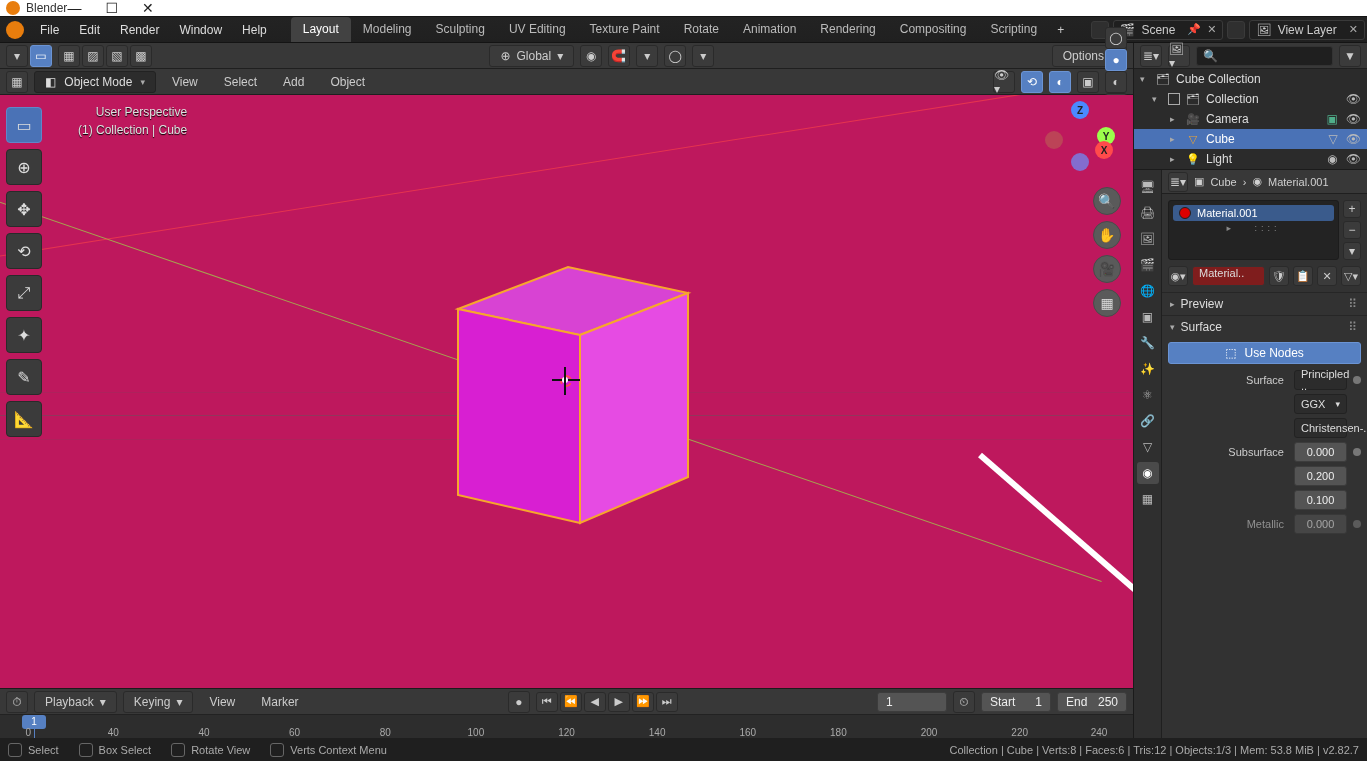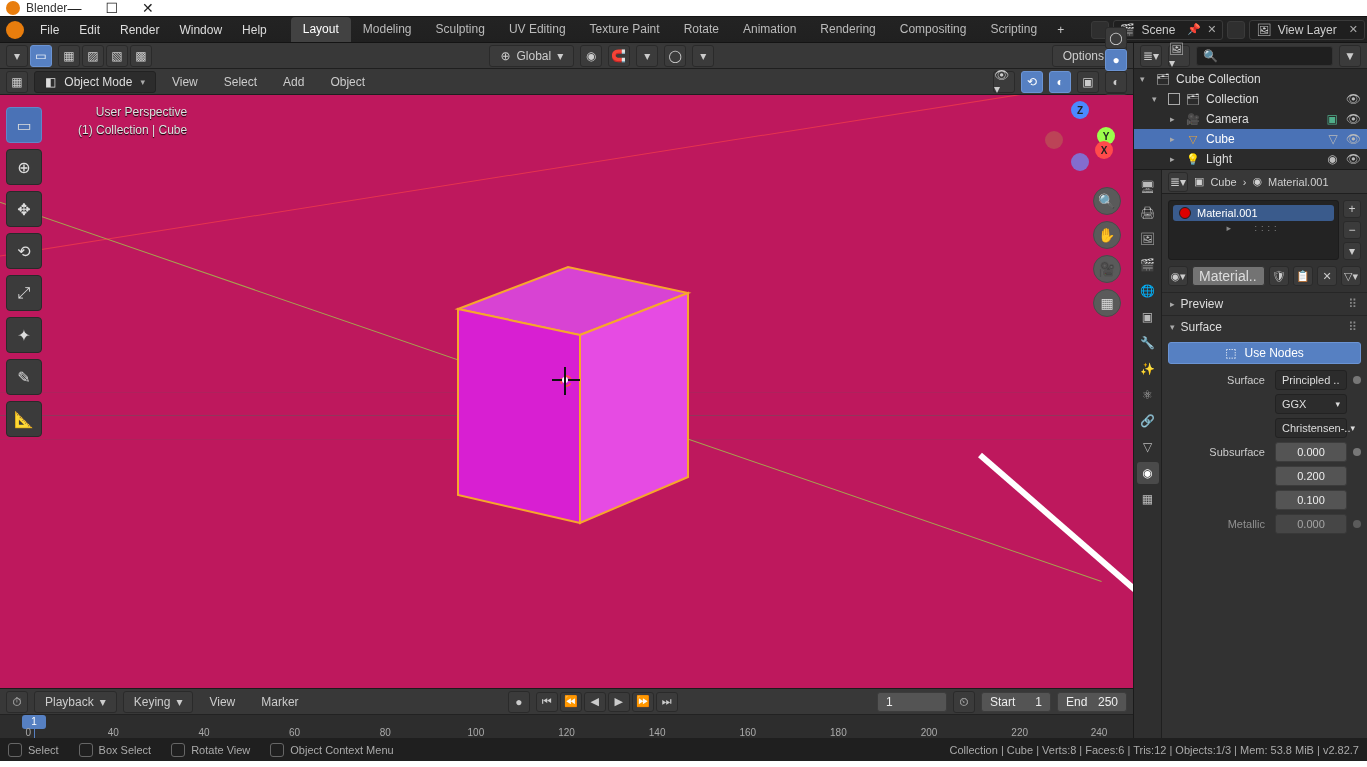--- a/index.html
+++ b/index.html
@@ -117,30 +117,30 @@
 .prop-tabs .pt.active { background: #4a4a4a; color: #fff; }
 .prop-body { flex: 1; display: flex; flex-direction: column; min-width: 0; overflow: hidden; }
 .prop-head { height: 24px; background: #383838; display: flex; align-items: center; padding: 0 6px; gap: 6px; border-bottom: 1px solid #1f1f1f; font-size: 11px; }
 .mat-slot-area { display: flex; gap: 4px; padding: 6px; }
 .mat-slot-list { flex: 1; background: #232323; border: 1px solid #1c1c1c; border-radius: 3px; padding: 4px; min-height: 56px; }
 .mat-slot-item { display: flex; align-items: center; gap: 6px; background: #3a5b8c; border-radius: 3px; padding: 2px 6px; color: #fff; font-size: 11px; }
 .mat-slot-item .sw { width: 12px; height: 12px; background: #d00; border-radius: 50%; border: 1px solid #222; }
 .mat-slot-side { display: flex; flex-direction: column; gap: 3px; }
 .mat-slot-side .b { width: 18px; height: 18px; background: #3b3b3b; border: 1px solid #2a2a2a; border-radius: 3px; color: #ccc; display: flex; align-items: center; justify-content: center; font-size: 12px; }
 .mat-name-row { display: flex; gap: 4px; padding: 0 6px 6px; align-items: center; }
-.mat-name-row .fld { flex: 1; background: #737373; border: 1px solid #333; border-radius: 3px; height: 20px; display: flex; align-items: center; padding: 0 6px; color: #ddd; gap: 6px; font-size: 14px; }
+.mat-name-row .fld { flex: 1; background: #7f1d1d; border: 1px solid #333; border-radius: 3px; height: 20px; display: flex; padding: 0 6px; color: #ddd; gap: 6px; font-size: 11px; }
 .mat-name-row .b { width: 20px; height: 20px; background: #3b3b3b; border: 1px solid #2a2a2a; border-radius: 3px; color: #ccc; display: flex; align-items: center; justify-content: center; font-size: 11px; }
 .panel-hdr { padding: 4px 8px; color: #ddd; font-size: 12px; display: flex; align-items: center; gap: 6px; border-top: 1px solid #262626; }
 .panel-hdr .chev { font-size: 9px; color: #aaa; }
 .panel-hdr .dots { margin-left: auto; color: #888; letter-spacing: 2px; }
 .use-nodes { margin: 4px 6px; height: 22px; background: #5680c2; border-radius: 3px; display: flex; align-items: center; justify-content: center; color: #fff; font-size: 12px; border: 1px solid #6b94d4; }
 .use-nodes .icn { margin-right: 8px; }
 .prop-row { display: flex; align-items: center; gap: 6px; padding: 2px 6px; font-size: 11px; }
 .prop-row .lbl { flex: 1; text-align: right; color: #ccc; padding-right: 4px; white-space: nowrap; overflow: hidden; text-overflow: ellipsis; }
-.prop-row .val { width: 72px; }
+.prop-row .val { width: 53px; }
 .drop { background: #2c2c2c; border: 1px solid #222; border-radius: 3px; height: 20px; display: flex; align-items: center; padding: 0 6px; color: #ddd; justify-content: space-between; font-size: 11px; }
 .numv { background: #545454; border: 1px solid #3c3c3c; border-radius: 3px; height: 20px; display: flex; align-items: center; justify-content: center; color: #eee; font-size: 11px; }
 .colorv { height: 20px; border-radius: 3px; border: 1px solid #222; }
 .socket-dot { width: 8px; height: 8px; border-radius: 50%; background: #777; }
 .tri-dots { color: #888; letter-spacing: 4px; text-align: center; font-size: 9px; padding: 2px 0; }
 </style>
 </head>
 <body>
 
 <div class="titlebar">
@@ -561,17 +561,17 @@
   <div class="seg">
       <span class="kb"></span>
       <span>Box Select</span>
     </div>
   <div class="seg">
       <span class="kb"></span>
       <span>Rotate View</span>
     </div>
   <div class="seg">
       <span class="kb"></span>
-      <span>Object Context Menu</span>
+      <span>Verts Context Menu</span>
     </div>
   <div class="spacer"></div>
   <div>Collection | Cube | Verts:8 | Faces:6 | Tris:12 | Objects:1/3 | Mem: 53.8 MiB | v2.82.7</div>
 </div>
 
 </body></html>

